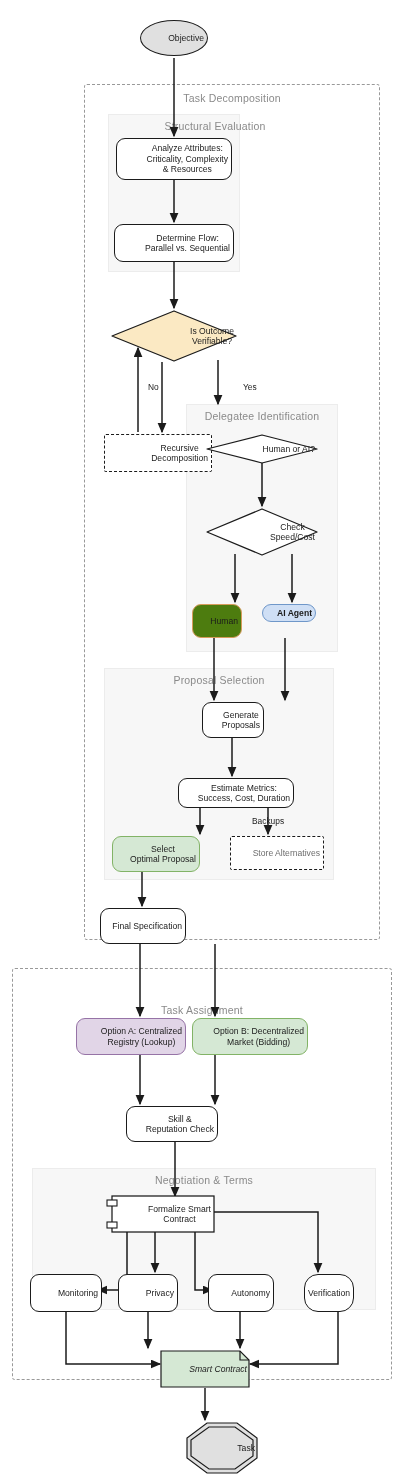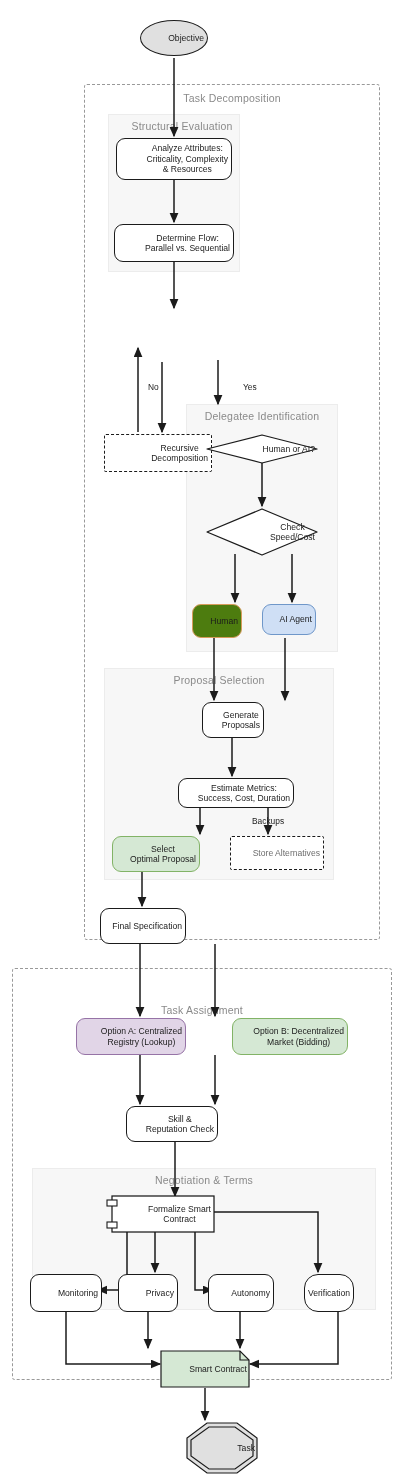--- a/index.html
+++ b/index.html
@@ -21,42 +21,42 @@
 
   .term{border:1.3px solid #1b1b1b;background:#e0e0e0;border-radius:50%;}
   .octa{background:transparent;border:none;margin-left:16px;}
   .octa .octa-in{position:absolute;inset:0;}
   .octa .lbl{position:relative;z-index:2;}
 
   .diamond{background:transparent;border:none;}
   .diamond .dia-svg{position:absolute;left:0;top:0;}
   .diamond .lbl{position:relative;z-index:2;}
 
-  .note{background:transparent;border:none;}
+  .note{background:transparent;border:none;font-style:italic;}
   .note .note-svg{position:absolute;left:0;top:0;}
   .note .lbl{position:relative;z-index:2;}
 
   .subr{background:transparent;border:none;}
   .subr .subr-svg{position:absolute;left:0;top:0;}
   .subr .lbl{position:relative;z-index:2;}
 
   .edge-label{position:absolute;color:#1b1b1b;font-size:8.4px;background:transparent;}
 </style>
 </head>
 <body>
 
 <div id="stage">
 
   <div class="cluster dashed" style="left:84px;top:84px;width:296px;height:856px;border-radius:3px;">
   </div>
   <div class="cluster-title" style="left:84px;top:92px;width:296px;">Task Decomposition</div>
 
   <div class="cluster solid" style="left:108px;top:114px;width:132px;height:158px;">
   </div>
-  <div class="cluster-title" style="left:108px;top:120px;width:148px;">Structural Evaluation</div>
+  <div class="cluster-title" style="left:108px;top:120px;width:148px;padding-left:33px;">Structural Evaluation</div>
 
   <div class="cluster solid" style="left:186px;top:404px;width:152px;height:248px;">
   </div>
   <div class="cluster-title" style="left:186px;top:410px;width:152px;">Delegatee Identification</div>
 
   <div class="cluster solid" style="left:104px;top:668px;width:230px;height:212px;">
   </div>
   <div class="cluster-title" style="left:104px;top:674px;width:230px;">Proposal Selection</div>
 
   <div class="cluster dashed" style="left:12px;top:968px;width:380px;height:412px;border-radius:3px;">
@@ -145,20 +145,27 @@
     <span>Analyze Attributes:
 Criticality, Complexity
 &amp; Resources</span>
   </div>
 
   <div class="node rounded" style="left:114px;top:224px;width:120px;height:38px;white-space:pre-line;">
     <span>Determine Flow:
 Parallel vs. Sequential</span>
   </div>
 
+  <div class="node diamond" style="left:111px;top:310px;width:126px;height:52px;white-space:pre-line;">
+    <svg class="dia-svg" width="126" height="52" viewBox="0 0 126 52">
+      <path d="M63,1 L125,26 L63,51 L1,26 Z" fill="#fbe9c3" stroke="#1b1b1b" stroke-width="1.25" stroke-linejoin="round"></path>
+    </svg>
+    <span class="lbl">Is Outcome
+Verifiable?</span>
+  </div>
   <div class="edge-label" style="left:148px;top:382px;">No</div>
   <div class="edge-label" style="left:243px;top:382px;">Yes</div>
 
   <div class="node rounded-dash" style="left:104px;top:434px;width:108px;height:38px;white-space:pre-line;color:#1b1b1b;">
     <span>Recursive
 Decomposition</span>
   </div>
 
   <div class="node diamond" style="left:206px;top:434px;width:112px;height:30px;">
     <svg class="dia-svg" width="112" height="30" viewBox="0 0 112 30">
@@ -172,21 +179,21 @@
       <path d="M56,1 L111,24 L56,47 L1,24 Z" fill="#ffffff" stroke="#1b1b1b" stroke-width="1.25" stroke-linejoin="round"></path>
     </svg>
     <span class="lbl">Check
 Speed/Cost</span>
   </div>
 
   <div class="node rounded" style="left:192px;top:604px;width:50px;height:34px;background:#4d7c0f;border-color:#d79b5b;">
     <span>Human</span>
   </div>
 
-  <div class="node rounded" style="left:262px;top:604px;width:54px;height:31px;background:#cfdff5;border-color:#6f97c9;">
+  <div class="node rounded" style="left:262px;top:604px;width:54px;height:18px;background:#cfdff5;border-color:#6f97c9;font-weight:bold;">
     <span>AI Agent</span>
   </div>
 
   <div class="node rounded" style="left:202px;top:702px;width:62px;height:36px;white-space:pre-line;">
     <span>Generate
 Proposals</span>
   </div>
 
   <div class="node rounded" style="left:178px;top:778px;width:116px;height:30px;white-space:pre-line;">
     <span>Estimate Metrics:
@@ -205,21 +212,21 @@
 
   <div class="node rounded" style="left:100px;top:908px;width:86px;height:36px;">
     <span>Final Specification</span>
   </div>
 
   <div class="node rounded" style="left:76px;top:1018px;width:110px;height:37px;white-space:pre-line;background:#e1d5e7;border-color:#9673a6;">
     <span>Option A: Centralized
 Registry (Lookup)</span>
   </div>
 
-  <div class="node rounded" style="left:192px;top:1018px;width:116px;height:37px;white-space:pre-line;background:#d5e8d4;border-color:#82b366;margin-left:40px;">
+  <div class="node rounded" style="left:192px;top:1018px;width:116px;height:37px;white-space:pre-line;background:#d5e8d4;border-color:#82b366;">
     <span>Option B: Decentralized
 Market (Bidding)</span>
   </div>
 
   <div class="node rounded" style="left:118px;top:1106px;width:92px;height:36px;white-space:pre-line;margin-left:8px;">
     <span>Skill &amp;
 Reputation Check</span>
   </div>
 
   <div class="node subr" style="left:110px;top:1196px;width:104px;height:36px;white-space:pre-line;">

